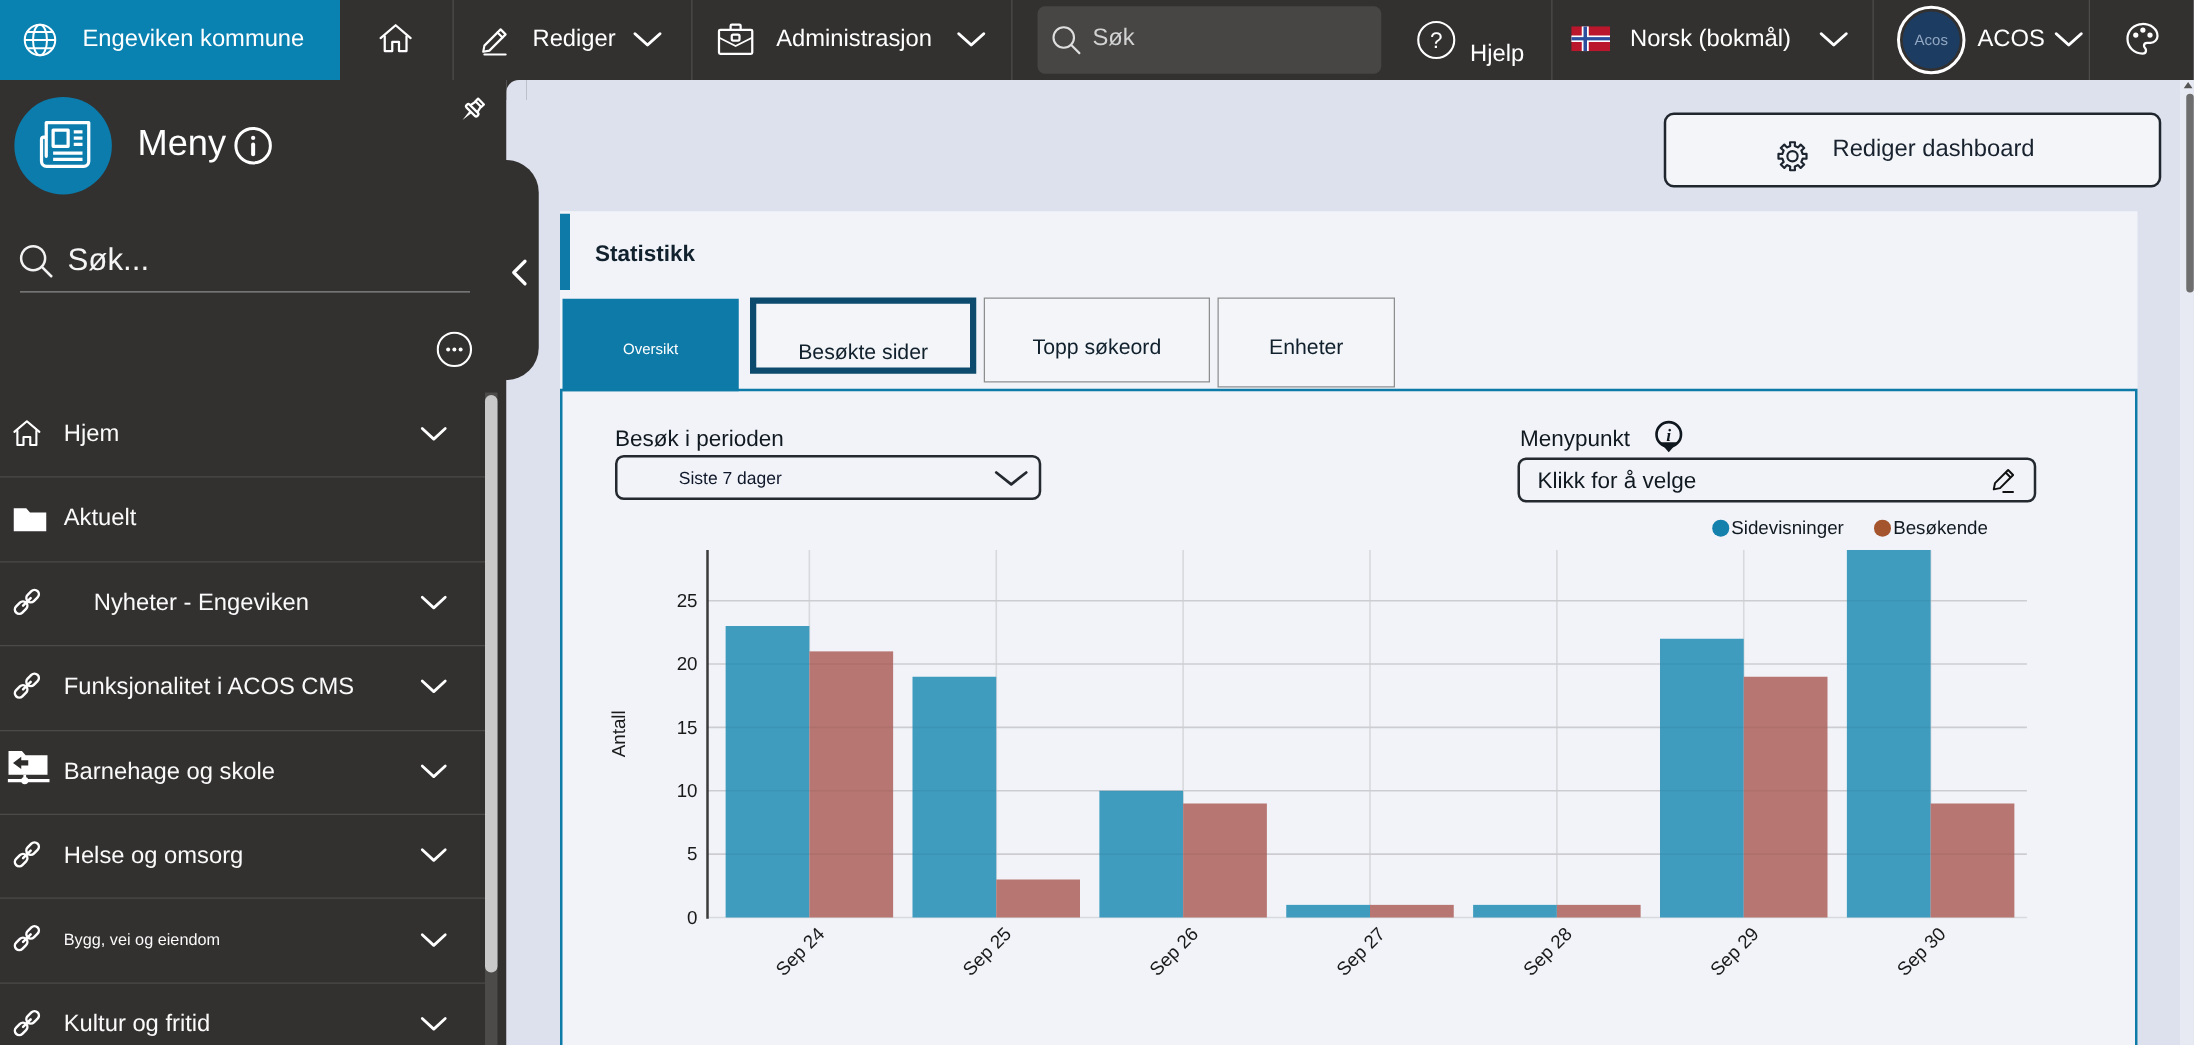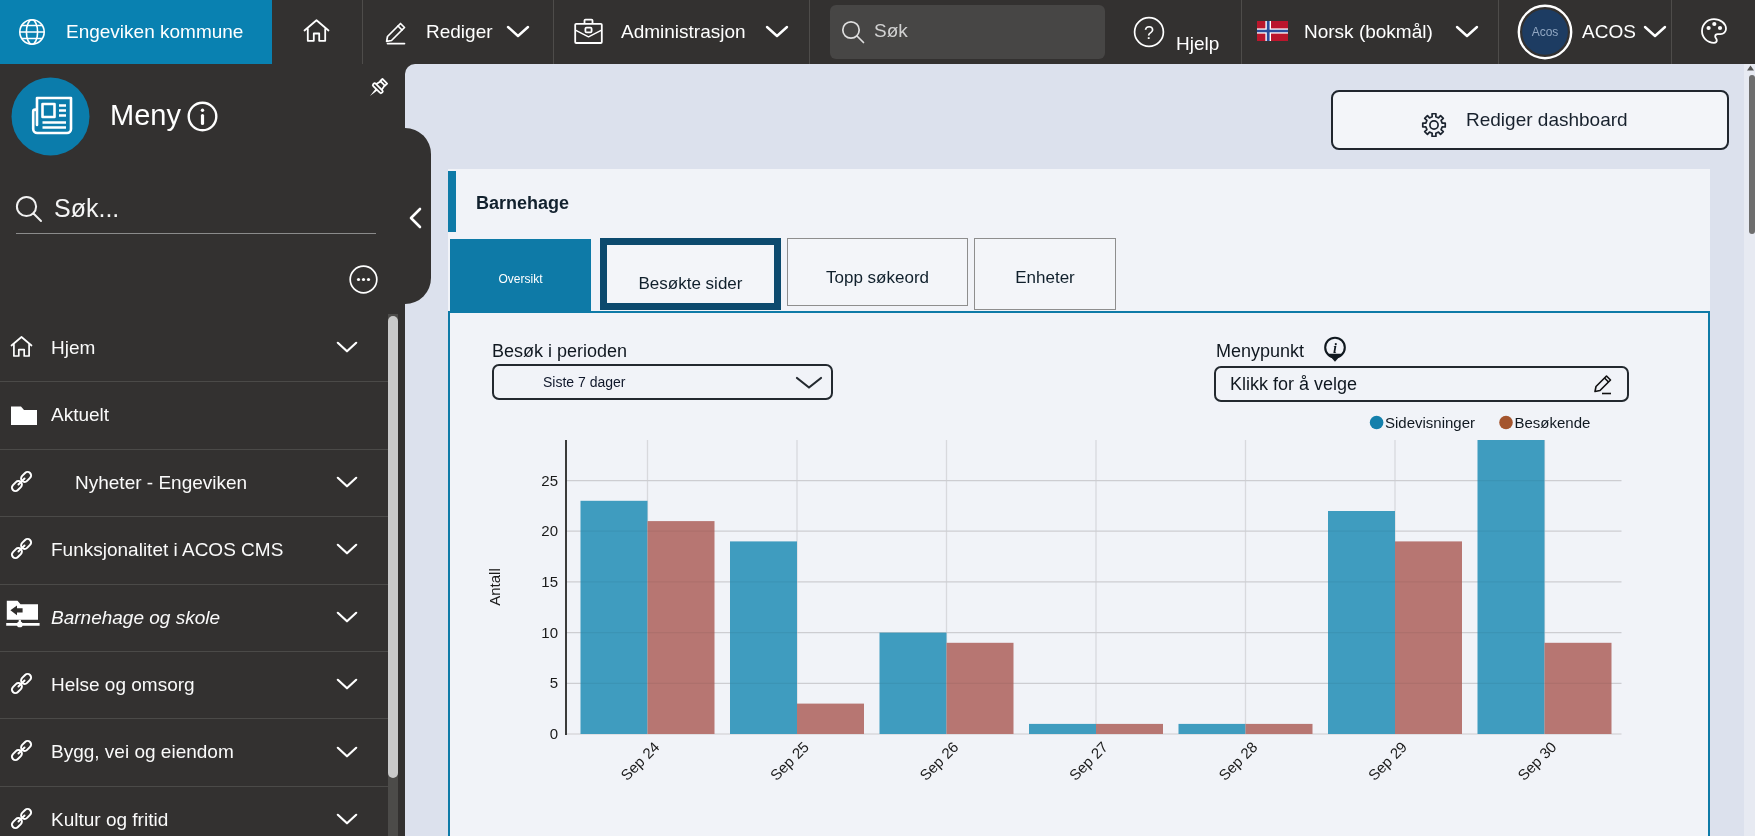--- a/index.html
+++ b/index.html
@@ -207,21 +207,21 @@
     <div class="abs" style="left:0;top:583.6px;width:388px;height:1px;background:#4b4a48;"></div>
     <div class="abs" style="left:6px;top:599.8px;width:36px;height:28px;">
       <svg width="36" height="28" viewBox="0 0 36 28">
         <path d="M0.8 0.8 H11.5 L14.5 4.2 H32 V19.8 H0.8 Z" fill="#fff"></path>
         <path d="M4.4 10.3 L11 5.4 V8.2 H16.6 V12.4 H11 V15.2 Z" fill="#2f2d2b"></path>
         <path d="M13.8 19.8 V23.2" stroke="#fff" stroke-width="2.2"></path>
         <path d="M0.2 24.4 H33.6" stroke="#fff" stroke-width="2.6"></path>
         <circle cx="13.8" cy="24.4" r="2.9" fill="#fff"></circle>
       </svg>
     </div>
-    <div class="abs" style="left:51px;top:583.6px;height:67.4px;line-height:67.4px;color:#fafafa;font-size:19px;font-style:italic;">Barnehage og skole</div>
+    <div class="abs" style="left:51px;top:583.6px;height:67.4px;line-height:67.4px;color:#fafafa;font-size:19px;">Barnehage og skole</div>
     <svg class="abs" style="left:336px;top:610.8px" width="22" height="13" viewBox="0 0 22 13">
       <path d="M1.8 1.8 L11 10.3 L20.2 1.8" fill="none" stroke="#fff" stroke-width="2.2" stroke-linecap="round" stroke-linejoin="round"></path>
     </svg>
     <div class="abs" style="left:0;top:651.0px;width:388px;height:1px;background:#4b4a48;"></div>
     <div class="abs" style="left:9px;top:670.7px;width:36px;height:28px;">
       <svg width="25" height="25" viewBox="0 0 25 25">
         <g fill="none" stroke="#fff" stroke-width="2" stroke-linecap="round" transform="rotate(45 12.5 12.5)">
           <rect x="9" y="0.4" width="7" height="11.2" rx="3.5"></rect>
           <rect x="9" y="13.4" width="7" height="11.2" rx="3.5"></rect>
           <path d="M12.5 8.2 L12.5 16.8"></path>
@@ -235,21 +235,21 @@
     <div class="abs" style="left:0;top:718.4px;width:388px;height:1px;background:#4b4a48;"></div>
     <div class="abs" style="left:9px;top:738.1px;width:36px;height:28px;">
       <svg width="25" height="25" viewBox="0 0 25 25">
         <g fill="none" stroke="#fff" stroke-width="2" stroke-linecap="round" transform="rotate(45 12.5 12.5)">
           <rect x="9" y="0.4" width="7" height="11.2" rx="3.5"></rect>
           <rect x="9" y="13.4" width="7" height="11.2" rx="3.5"></rect>
           <path d="M12.5 8.2 L12.5 16.8"></path>
         </g>
       </svg>
     </div>
-    <div class="abs" style="left:51px;top:718.4px;height:67.4px;line-height:67.4px;color:#fafafa;font-size:19px;">Bygg, vei og eiendom</div>
+    <div class="abs" style="left:51px;top:718.4px;height:67.4px;line-height:67.4px;color:#fafafa;font-size:13px;">Bygg, vei og eiendom</div>
     <svg class="abs" style="left:336px;top:745.6px" width="22" height="13" viewBox="0 0 22 13">
       <path d="M1.8 1.8 L11 10.3 L20.2 1.8" fill="none" stroke="#fff" stroke-width="2.2" stroke-linecap="round" stroke-linejoin="round"></path>
     </svg>
     <div class="abs" style="left:0;top:785.8px;width:388px;height:1px;background:#4b4a48;"></div>
     <div class="abs" style="left:9px;top:805.5px;width:36px;height:28px;">
       <svg width="25" height="25" viewBox="0 0 25 25">
         <g fill="none" stroke="#fff" stroke-width="2" stroke-linecap="round" transform="rotate(45 12.5 12.5)">
           <rect x="9" y="0.4" width="7" height="11.2" rx="3.5"></rect>
           <rect x="9" y="13.4" width="7" height="11.2" rx="3.5"></rect>
           <path d="M12.5 8.2 L12.5 16.8"></path>
@@ -269,25 +269,25 @@
 <svg class="abs" style="left:1421px;top:112px" width="26" height="26" viewBox="0 0 26 26">
   <g fill="none" stroke="#1c2430" stroke-width="1.7" stroke-linejoin="round">
     <path d="M11.18 4.80 L11.02 1.77 L14.98 1.77 L14.82 4.80 L17.51 5.92 L19.54 3.66 L22.34 6.46 L20.08 8.49 L21.20 11.18 L24.23 11.02 L24.23 14.98 L21.20 14.82 L20.08 17.51 L22.34 19.54 L19.54 22.34 L17.51 20.08 L14.82 21.20 L14.98 24.23 L11.02 24.23 L11.18 21.20 L8.49 20.08 L6.46 22.34 L3.66 19.54 L5.92 17.51 L4.80 14.82 L1.77 14.98 L1.77 11.02 L4.80 11.18 L5.92 8.49 L3.66 6.46 L6.46 3.66 L8.49 5.92 Z"></path>
     <circle cx="13" cy="13" r="4.1"></circle>
   </g>
 </svg>
 <div class="abs" style="left:1466px;top:90px;height:60px;line-height:60px;font-size:19px;color:#18222e;">Rediger dashboard</div>
 
 <div class="abs" style="left:448px;top:169px;width:1262px;height:667px;background:#f1f3f8;"></div>
 <div class="abs" style="left:448px;top:171px;width:8px;height:61px;background:#0e7aa7;"></div>
-<div class="abs" style="left:476px;top:193px;font-size:18px;font-weight:bold;color:#12212e;">Barnehage</div>
+<div class="abs" style="left:476px;top:193px;font-size:18px;font-weight:bold;color:#12212e;">Statistikk</div>
 
 <div class="abs" style="left:450px;top:239px;width:141px;height:74px;background:#0e7aa7;"></div>
 <div class="abs" style="left:450px;top:239px;width:141px;height:74px;line-height:81px;text-align:center;color:#fff;font-size:12px;">Oversikt</div>
-<div class="abs" style="left:600px;top:238px;width:181px;height:72px;background:#f3f5f9;border:7px solid #0c4a6e;line-height:77px;text-align:center;color:#10202c;font-size:17px;">Besøkte sider</div>
+<div class="abs" style="left:600px;top:238px;width:181px;height:61px;background:#f3f5f9;border:5px solid #0c4a6e;line-height:77px;text-align:center;color:#10202c;font-size:17px;">Besøkte sider</div>
 <div class="abs" style="left:787px;top:238px;width:181px;height:68px;background:#f3f5f9;border:1px solid #8e8e8e;line-height:77px;text-align:center;color:#10202c;font-size:17px;">Topp søkeord</div>
 <div class="abs" style="left:974px;top:238px;width:142px;height:72px;background:#f3f5f9;border:1px solid #8e8e8e;line-height:77px;text-align:center;color:#10202c;font-size:17px;">Enheter</div>
 
 <div class="abs" style="left:448px;top:311px;width:1262px;height:527px;border:2.5px solid #0e7aa7;"></div>
 
 <div class="abs" style="left:492px;top:341px;font-size:18px;color:#101820;">Besøk i perioden</div>
 <div class="abs" style="left:492px;top:364px;width:341px;height:36px;border:2px solid #23292f;border-radius:7px;"></div>
 <div class="abs" style="left:507px;top:364px;height:36px;line-height:36px;font-size:14px;color:#0f172a;margin-left:36px;">Siste 7 dager</div>
 <svg class="abs" style="left:795px;top:376px" width="28" height="14" viewBox="0 0 28 14">
   <path d="M2 2 L14 11.5 L26 2" fill="none" stroke="#23292f" stroke-width="2.2" stroke-linecap="round" stroke-linejoin="round"></path>

